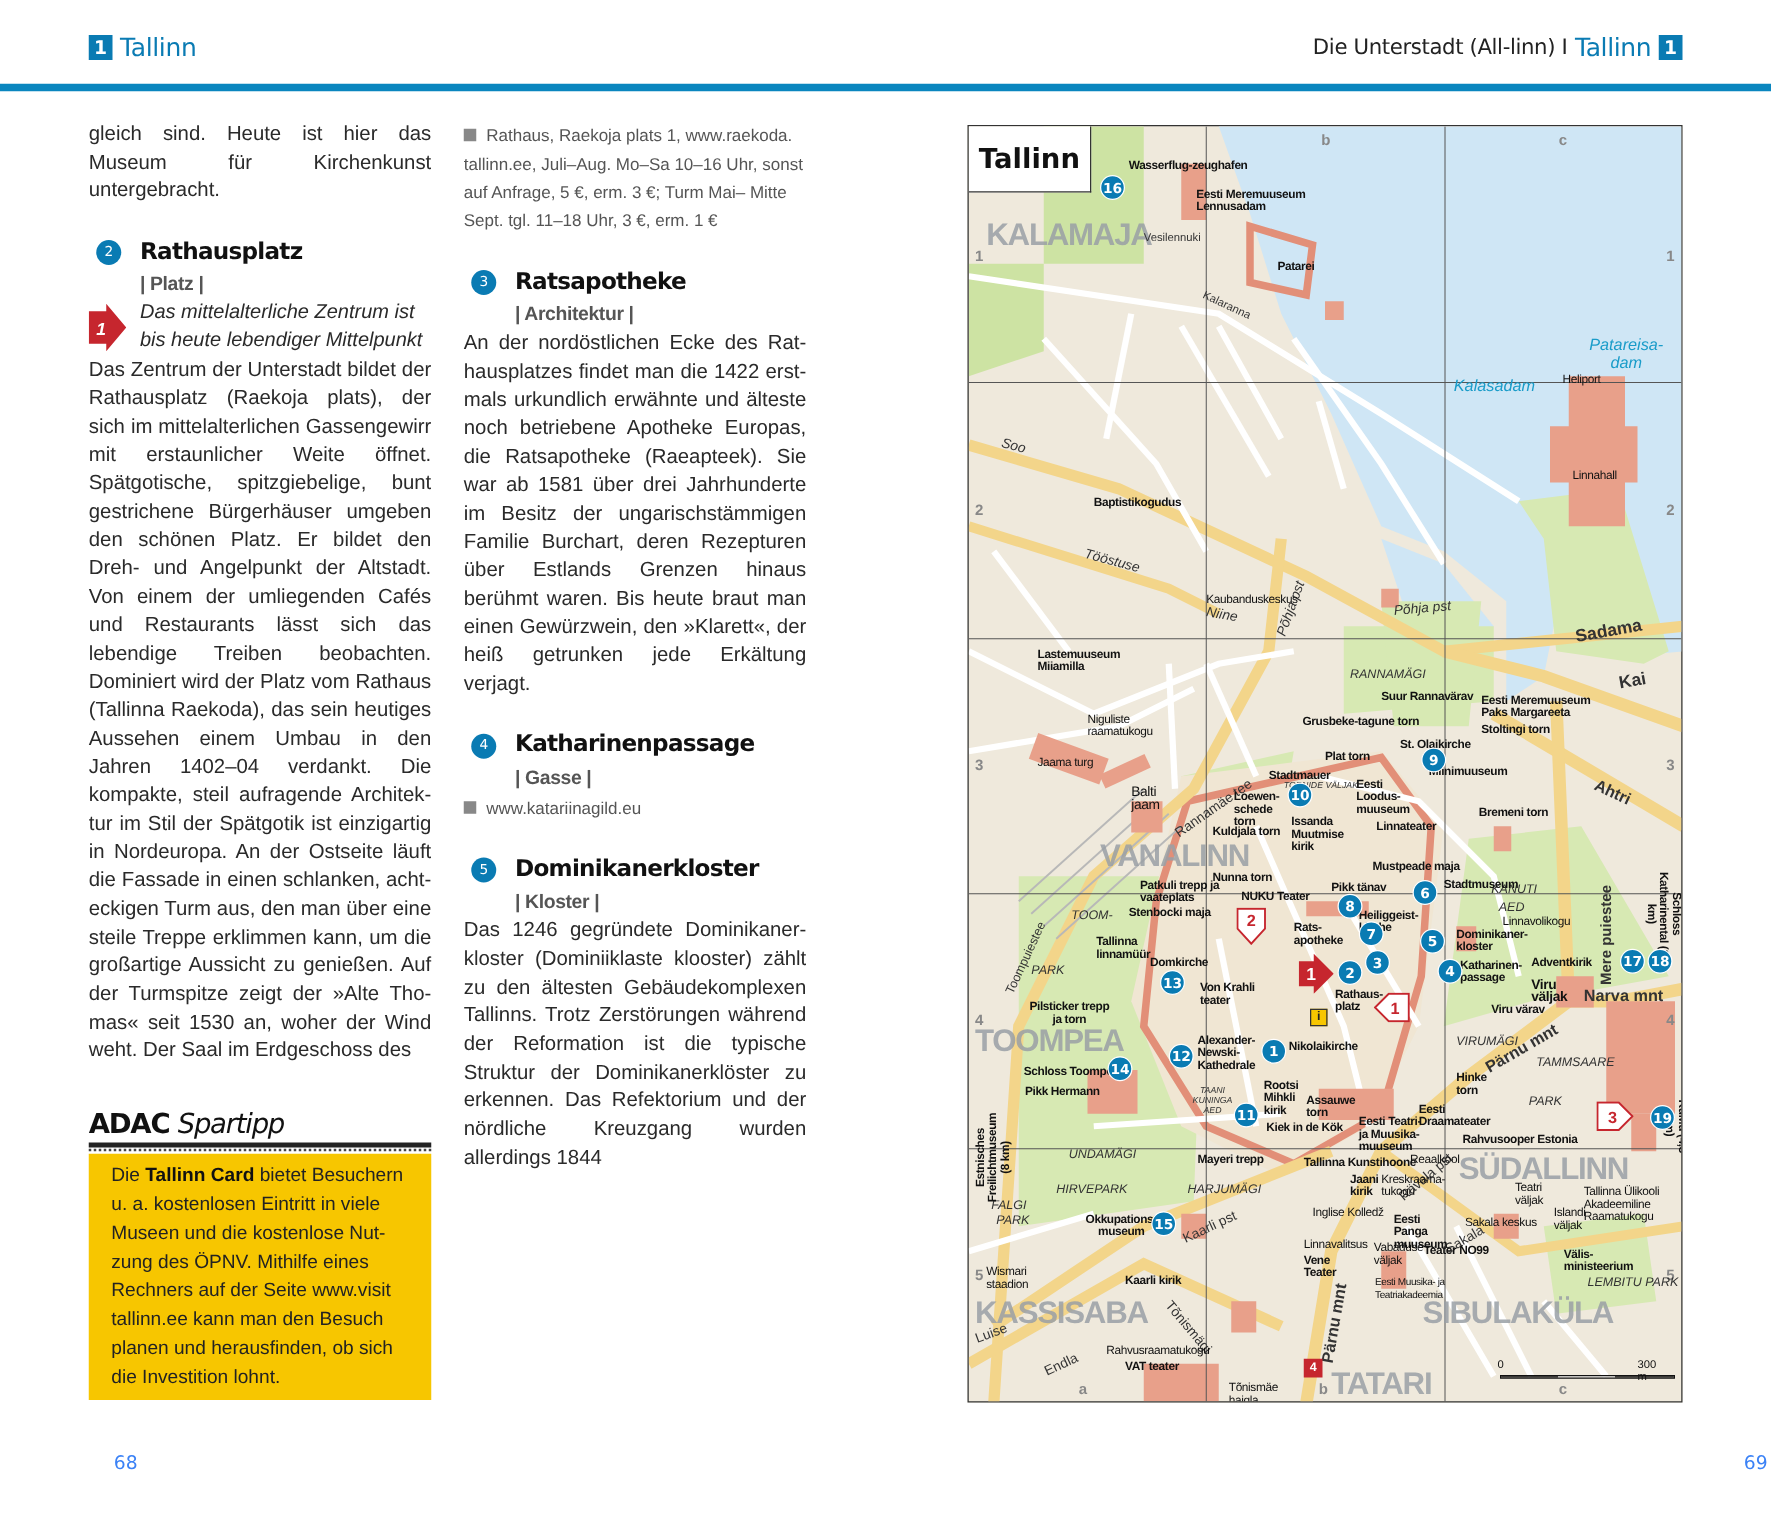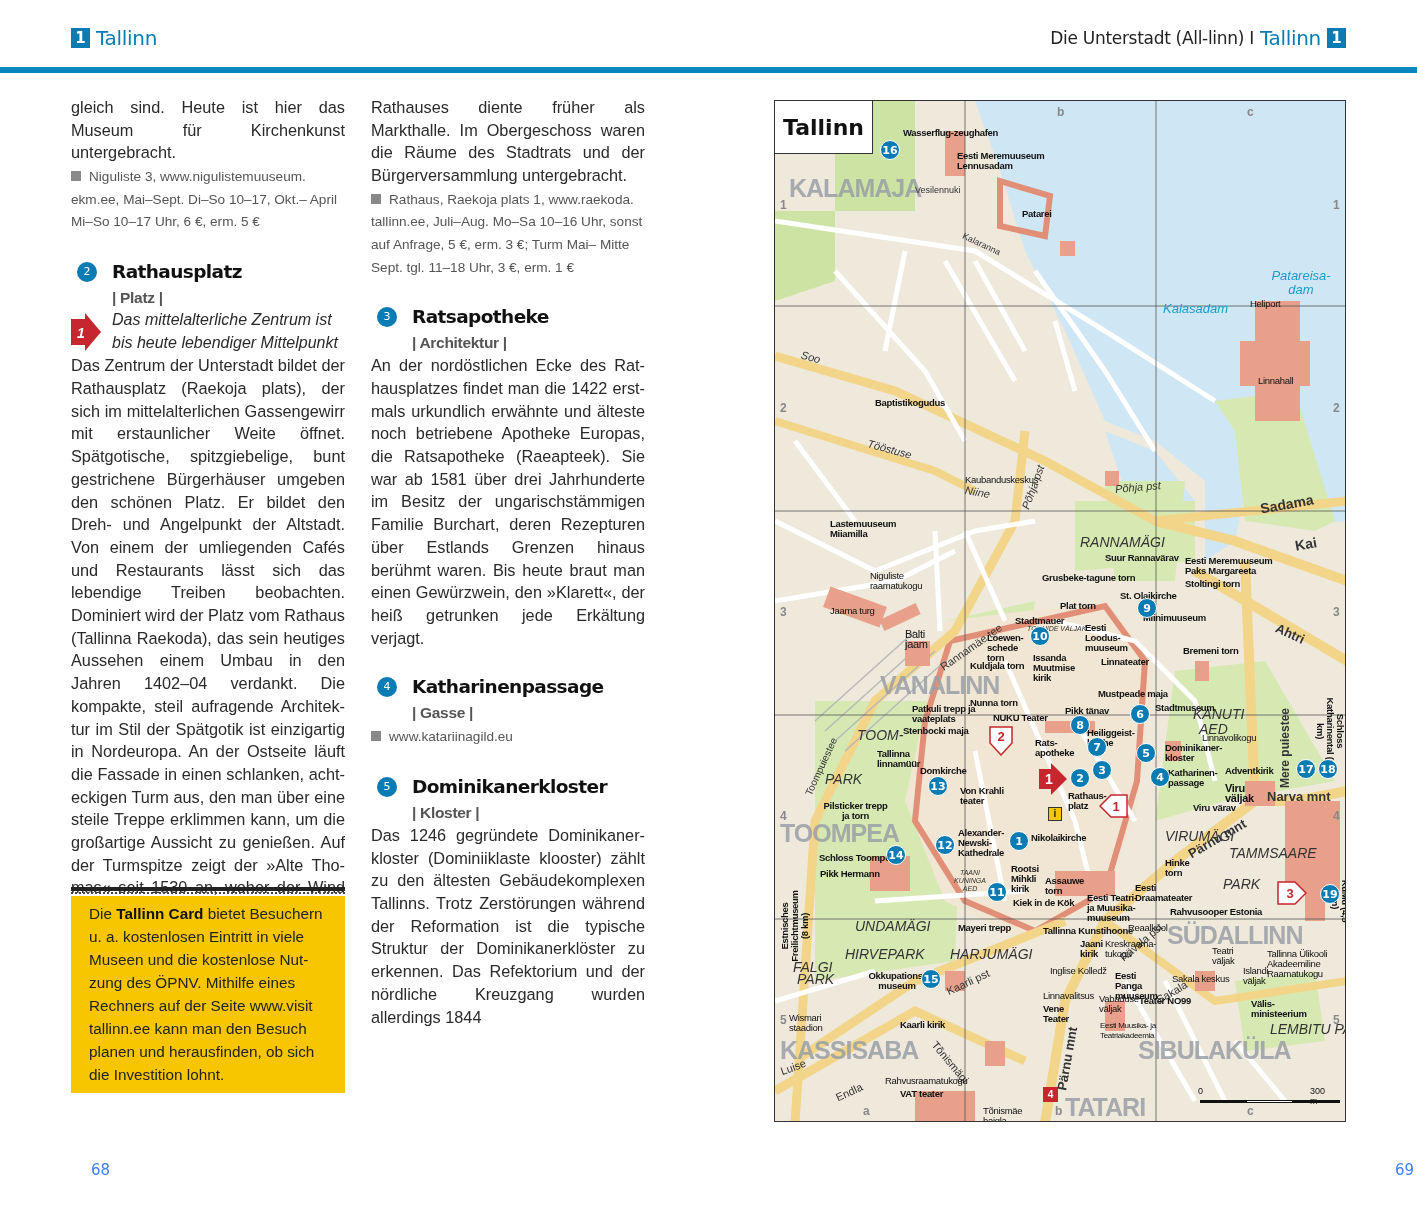--- a/index.html
+++ b/index.html
@@ -41,21 +41,21 @@
   .pagenum { position: absolute; top: 1161px; font-size: 15px; color: #3b82f6; font-family: "DejaVu Sans", sans-serif; margin-left: 44px; }
 
   
   .map { position: absolute; left: 774px; top: 100px; width: 572px; height: 1022px; border: 1px solid #333; overflow: hidden; background: #efe9dc; }
   .map svg { position: absolute; left: 0; top: 0; }
   .map-title { position: absolute; left: 0; top: 0; width: 98px; height: 53px; background: #fff; border-right: 1px solid #333; border-bottom: 1px solid #333; font-family: "DejaVu Sans", sans-serif; font-weight: bold; font-size: 22px; display: flex; align-items: center; justify-content: center; color: #111; z-index: 3; }
   .ml { position: absolute; font-family: "Liberation Sans", sans-serif; white-space: nowrap; z-index: 2; }
   .poi { font-weight: bold; font-size: 9.5px; color: #111; line-height: 10px; letter-spacing: -0.3px; }
   .street { font-size: 9px; color: #333; }
   .district { font-weight: bold; font-size: 25px; color: #9aa0a6; letter-spacing: -1px; opacity: 0.85; }
-  .park { font-style: italic; font-size: 14px; color: #333; }
+  .park { font-style: italic; font-size: 10px; color: #333; }
   .water { font-style: italic; font-size: 13px; color: #1a9cc9; }
   .grid-lbl { font-size: 12px; color: #888; font-weight: bold; }
   .pin { position: absolute; width: 20px; height: 20px; border-radius: 50%; background: #0a7bb3; border: 1.5px solid #fff; color: #fff; font-size: 11px; font-weight: bold; display: flex; align-items: center; justify-content: center; z-index: 3; font-family: "DejaVu Sans", sans-serif; }
   .tour { position: absolute; z-index: 3; }
   .info-i { position: absolute; width: 14px; height: 14px; background: #f7c600; border: 1px solid #333; font-size: 10px; font-weight: bold; text-align: center; line-height: 12px; z-index: 3; }
   .redbox { position: absolute; width: 15px; height: 15px; background: #c6262e; color: #fff; font-size: 10px; font-weight: bold; text-align: center; line-height: 15px; z-index: 3; }
   .scale { position: absolute; z-index: 3; font-size: 9px; color: #111; }
 </style>
 </head>
 <body>
@@ -66,45 +66,44 @@
 </div>
 <div class="run-right">
   <div class="run-sub">Die Unterstadt (All-linn) I</div>
   <div class="chap-title">Tallinn</div>
   <div class="chap-box">1</div>
 </div>
 <div class="rule"></div>
 
 <div class="col col1">
   <p class="just">gleich sind. Heute ist hier das Museum für Kirchenkunst untergebracht.</p>
-  <p class="info"><span class="sq"></span><span>Niguliste 3, www.nigulistemuuseum. ekm.ee, Mai–Sept. Di–So 10–17, Okt.– April Mi–So 10–17 Uhr, 6 €, erm. 5 €</span></p>
 
   <div class="entry-head">
     <div class="num-circle">2</div>
     <div class="entry-title">Rathausplatz</div>
   </div>
   <div class="entry-cat">| Platz |</div>
   <div class="tagline">
     <svg class="red-arrow" viewBox="0 0 30 38">
       <polygon points="0,6 14,6 14,0 30,19 14,38 14,32 0,32" fill="#c6262e"></polygon>
       <text x="10" y="25" fill="#fff" font-size="14" font-weight="bold" text-anchor="middle" font-family="Liberation Sans, sans-serif">1</text>
     </svg>
     <span>Das mittelalterliche Zentrum ist bis heute lebendiger Mittelpunkt</span>
   </div>
   <p class="just">Das Zentrum der Unterstadt bildet der Rathausplatz (Raekoja plats), der sich im mittelalterlichen Gassengewirr mit erstaunlicher Weite öffnet. Spätgoti­sche, spitzgiebelige, bunt gestrichene Bürgerhäuser umgeben den schönen Platz. Er bildet den Dreh- und Angel­punkt der Altstadt. Von einem der umliegenden Cafés und Restaurants lässt sich das lebendige Treiben beob­achten. Dominiert wird der Platz vom Rathaus (Tallinna Raekoda), das sein heutiges Aussehen einem Umbau in den Jahren 1402–04 verdankt. Die kompakte, steil aufragende Architek­tur im Stil der Spätgotik ist einzigartig in Nordeuropa. An der Ostseite läuft die Fassade in einen schlanken, acht­eckigen Turm aus, den man über eine steile Treppe erklimmen kann, um die großartige Aussicht zu genießen. Auf der Turmspitze zeigt der »Alte Tho­mas« seit 1530 an, woher der Wind weht. Der Saal im Erdgeschoss des</p>
 </div>
 
 <div class="spartipp">
+  <div class="sp-head"><span>ADAC</span> <i>Spartipp</i></div>
   <div class="sp-bar"></div>
   <div class="sp-dots"></div>
   <div class="sp-body"><span>Die </span><b>Tallinn Card</b><span> bietet Besuchern u. a. kostenlosen Eintritt in viele Museen und die kostenlose Nut­zung des ÖPNV. Mithilfe eines Rechners auf der Seite www.visit tallinn.ee kann man den Besuch planen und herausfinden, ob sich die Investition lohnt.</span></div>
 </div>
 
 <div class="col col2">
-  <p class="just">Rathauses diente früher als Markthalle. Im Obergeschoss waren die Räume des Stadtrats und der Bürgerver­sammlung untergebracht.</p>
   <p class="info"><span class="sq"></span><span>Rathaus, Raekoja plats 1, www.raekoda. tallinn.ee, Juli–Aug. Mo–Sa 10–16 Uhr, sonst auf Anfrage, 5 €, erm. 3 €; Turm Mai– Mitte Sept. tgl. 11–18 Uhr, 3 €, erm. 1 €</span></p>
 
   <div>
     <div class="entry-head">
       <div class="num-circle">3</div>
       <div class="entry-title">Ratsapotheke</div>
     </div>
     <div class="entry-cat">| Architektur |</div>
     <p class="just">An der nordöstlichen Ecke des Rat­hausplatzes findet man die 1422 erst­mals urkundlich erwähnte und älteste noch betriebene Apotheke Europas, die Ratsapotheke (Raeapteek). Sie war ab 1581 über drei Jahrhunderte im Be­sitz der ungarischstämmigen Familie Burchart, deren Rezepturen über Est­lands Grenzen hinaus berühmt waren. Bis heute braut man einen Gewürz­wein, den »Klarett«, der heiß getrun­ken jede Erkältung verjagt.</p>
   </div>

